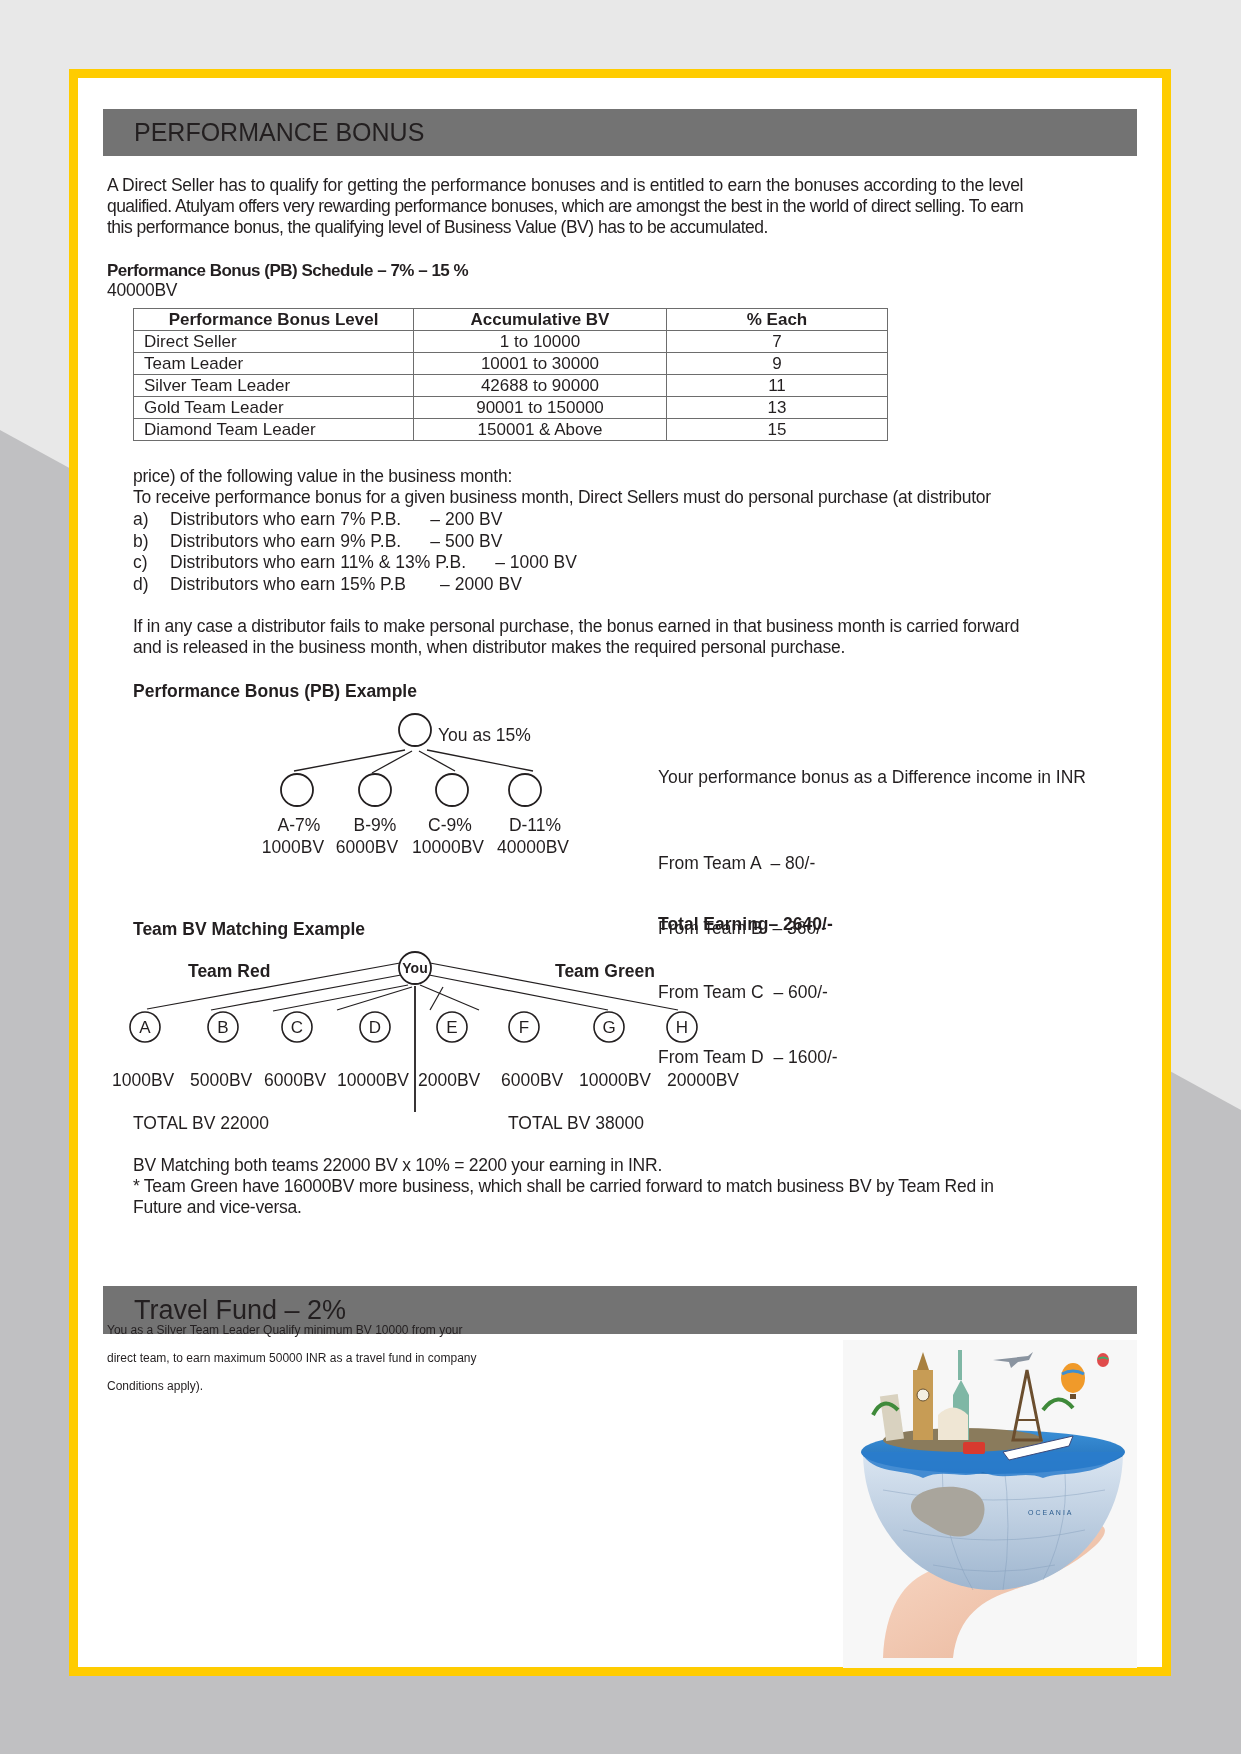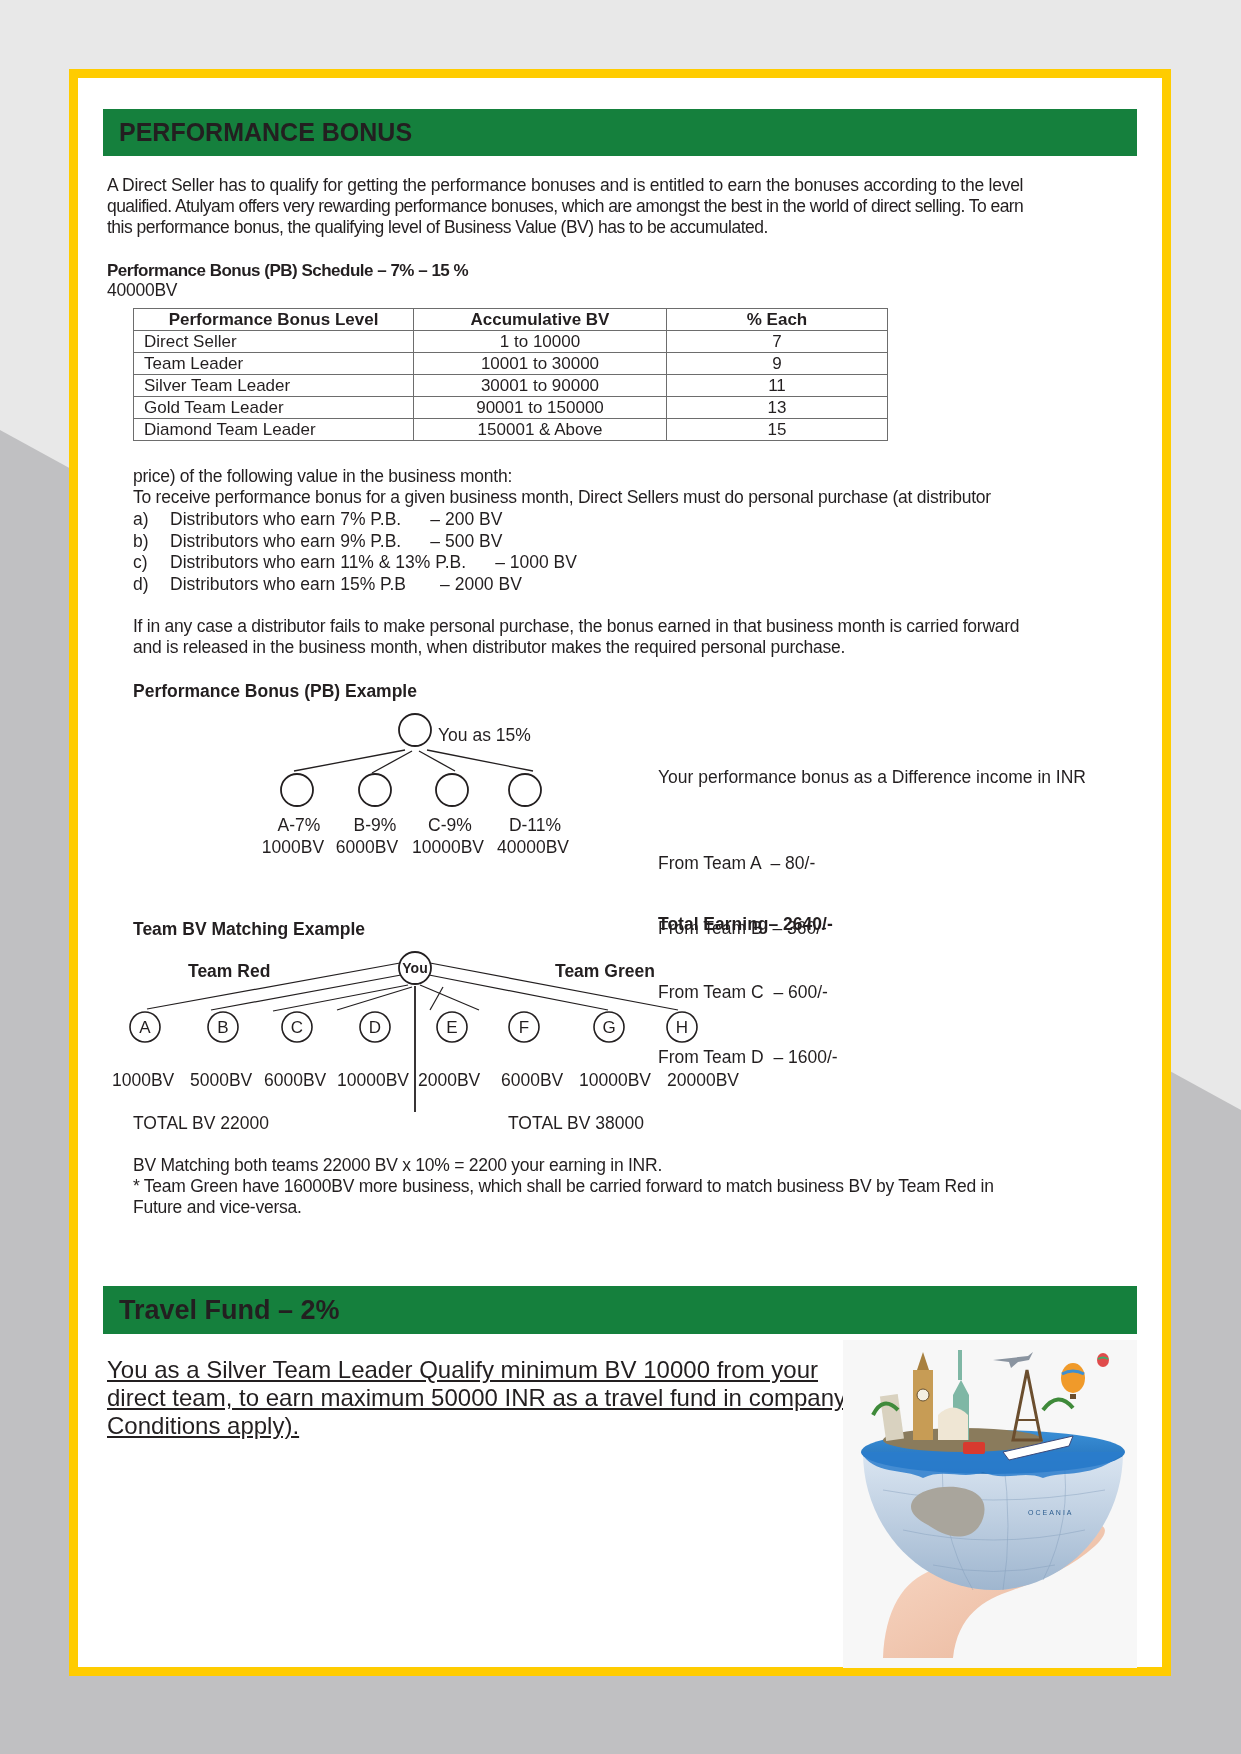--- a/index.html
+++ b/index.html
@@ -13,22 +13,22 @@
     position: absolute; left: 0; top: 0; width: 1241px; height: 1754px;
     background: #c0c0c2;
     clip-path: polygon(0 430px, 1241px 1110px, 1241px 1754px, 0 1754px);
   }
   .frame {
     position: absolute; left: 69px; top: 69px; width: 1102px; height: 1607px;
     border: 9px solid #ffcc00; background: #ffffff; box-sizing: border-box;
   }
   .abs { position: absolute; }
   .section-header {
-    position: absolute; left: 103px; width: 1034px; background: #15803d;
-    box-sizing: border-box; padding-left: 16px; font-weight: bold; display: flex; align-items: center;
+    position: absolute; left: 103px; width: 1034px; background: #737373;
+    box-sizing: border-box; padding-left: 31px; font-weight: normal; display: flex; align-items: center;
   }
   .h1 { top: 109px; height: 47px; font-size: 25px; }
   .h2 { top: 1286px; height: 48px; font-size: 27px; }
   .para { font-size: 17.5px; line-height: 21px; letter-spacing: -0.25px; }
   .bold { font-weight: bold; }
   table.pb { border-collapse: collapse; font-size: 17px; }
   table.pb td, table.pb th {
     border: 1px solid #6d6d6d; height: 21px; padding: 0 10px; line-height: 20px;
   }
   table.pb th { font-weight: bold; text-align: center; margin-top: 22px; }
@@ -75,21 +75,21 @@
       <td class="c">1 to 10000</td>
       <td class="c">7</td>
     </tr>
     <tr>
       <td>Team Leader</td>
       <td class="c">10001 to 30000</td>
       <td class="c">9</td>
     </tr>
     <tr>
       <td>Silver Team Leader</td>
-      <td class="c">30001 to 90000</td>
+      <td class="c">42688 to 90000</td>
       <td class="c">11</td>
     </tr>
     <tr>
       <td>Gold Team Leader</td>
       <td class="c">90001 to 150000</td>
       <td class="c">13</td>
     </tr>
     <tr>
       <td>Diamond Team Leader</td>
       <td class="c">150001 &amp; Above</td>
@@ -224,21 +224,21 @@
 
 <div class="abs para" style="left:133px; top:1155px; width:1010px;">
   <div>BV Matching both teams 22000 BV x 10% = 2200 your earning in INR.</div>
   <div>* Team Green have 16000BV more business, which shall be carried forward to match business BV by Team Red in</div>
   <div>Future and vice-versa.</div>
 </div>
 
 <div class="section-header h2">
   <span>Travel Fund – 2%</span>
 </div>
-<div class="abs" style="left:107px; top:1356px; font-size:24px; line-height:28px;text-decoration:underline;">
+<div class="abs" style="left:107px; top:1316px; font-size:12px; line-height:28px;">
   <div>You as a Silver Team Leader Qualify minimum BV 10000 from your</div>
   <div>direct team, to earn maximum 50000 INR as a travel fund in company</div>
   <div>Conditions apply).</div>
 </div>
 
 <div class="pic">
   <svg width="294" height="328" viewBox="0 0 294 328">
     <defs>
       <linearGradient id="seaTop" x1="0" y1="0" x2="0" y2="1">
         <stop offset="0" stop-color="#3a8fd6"></stop>

